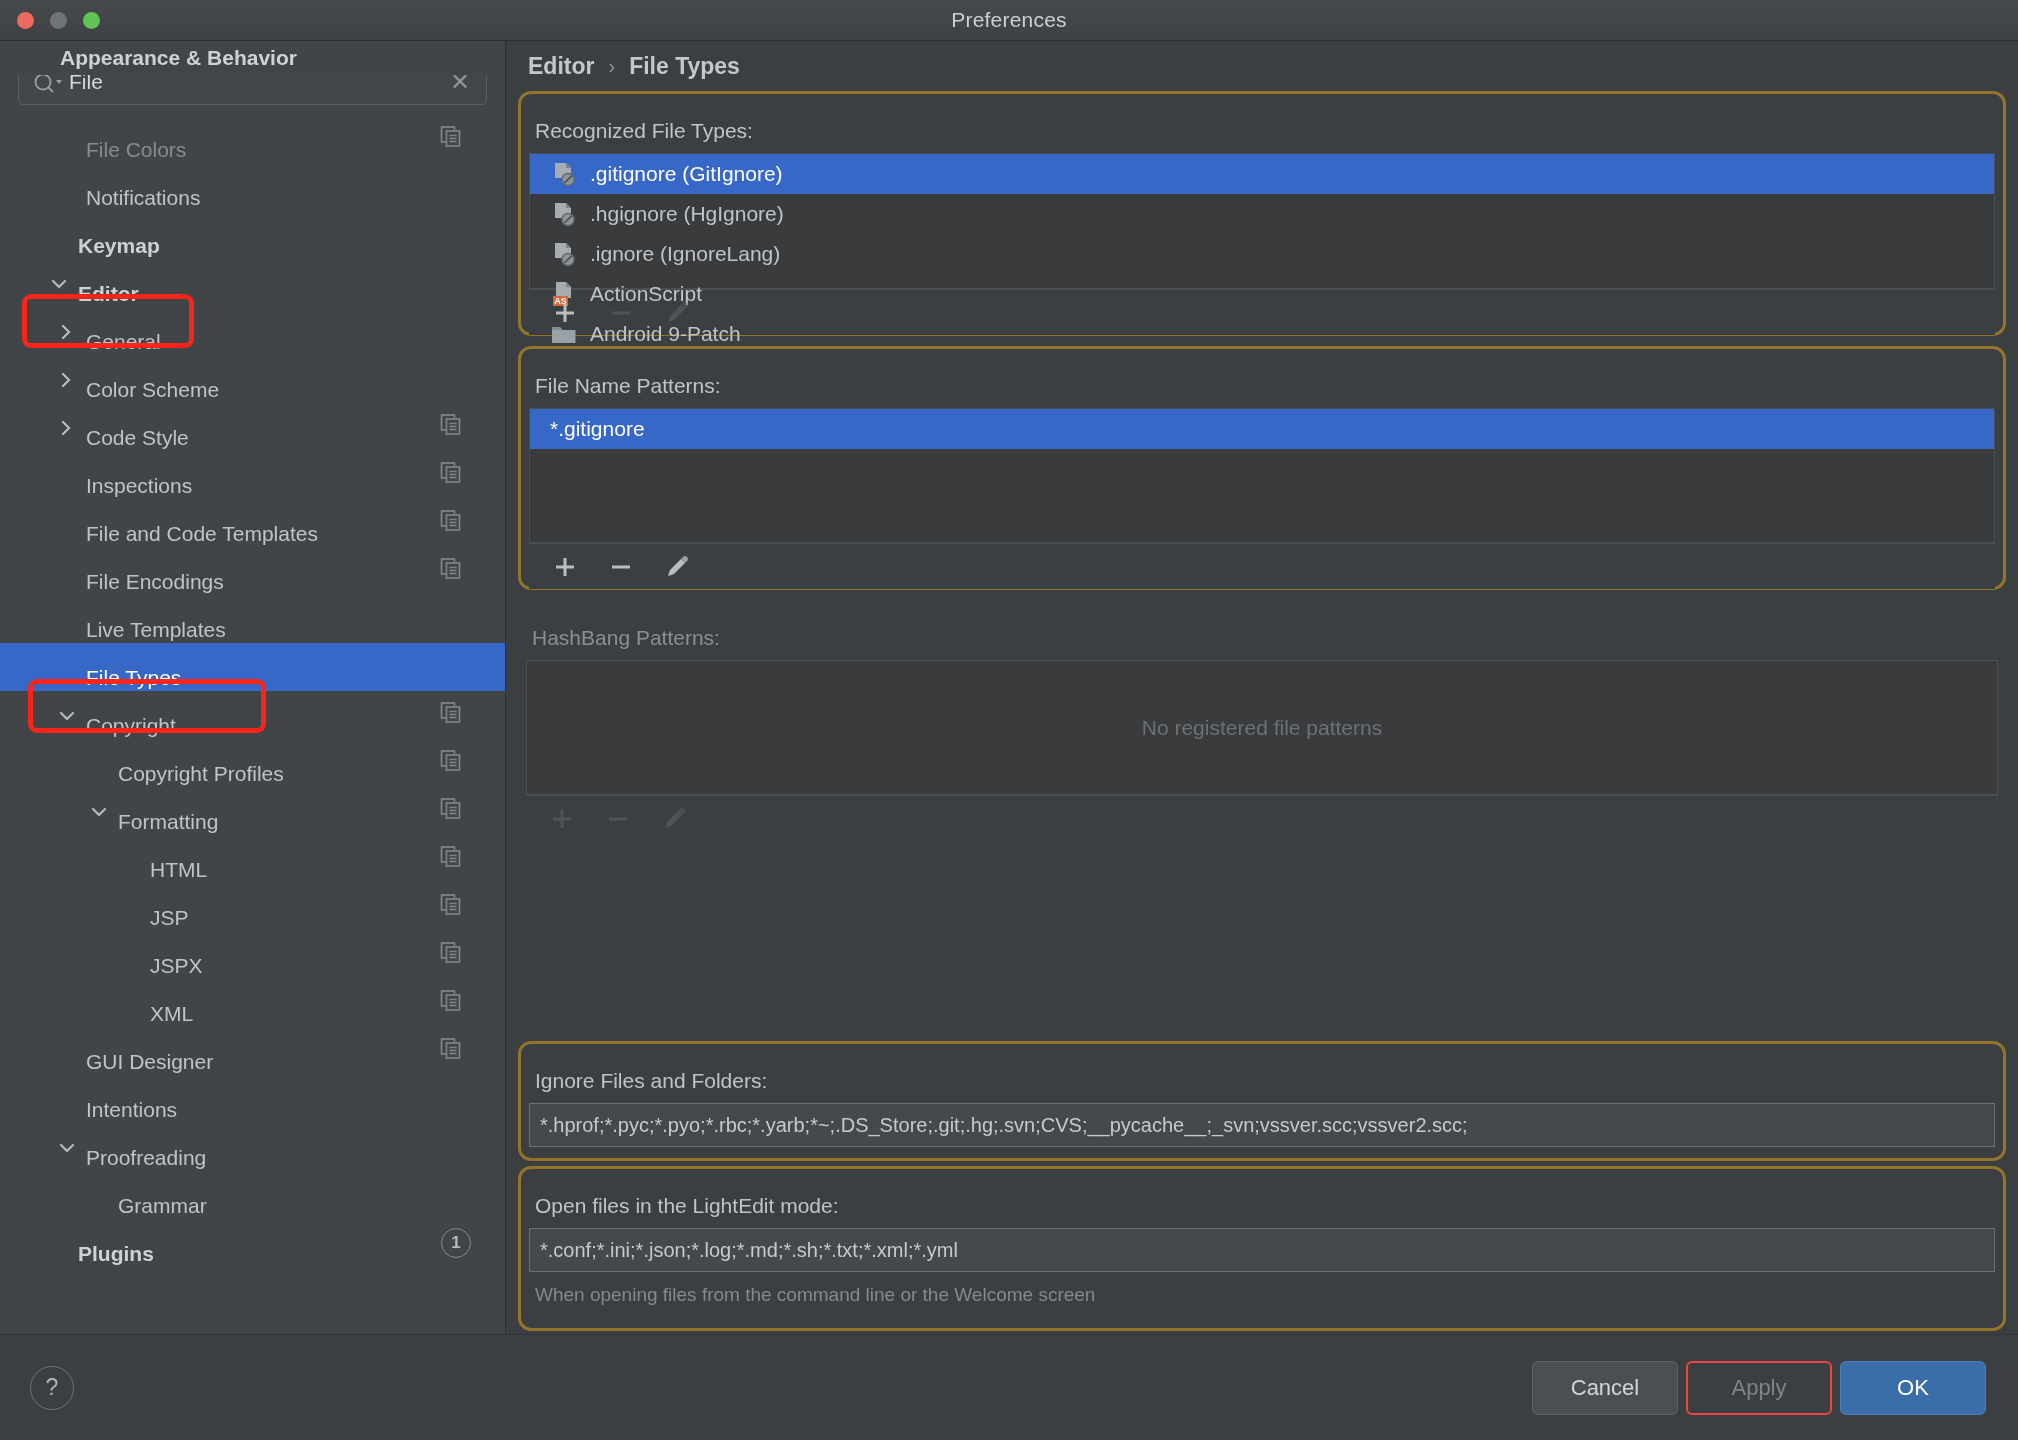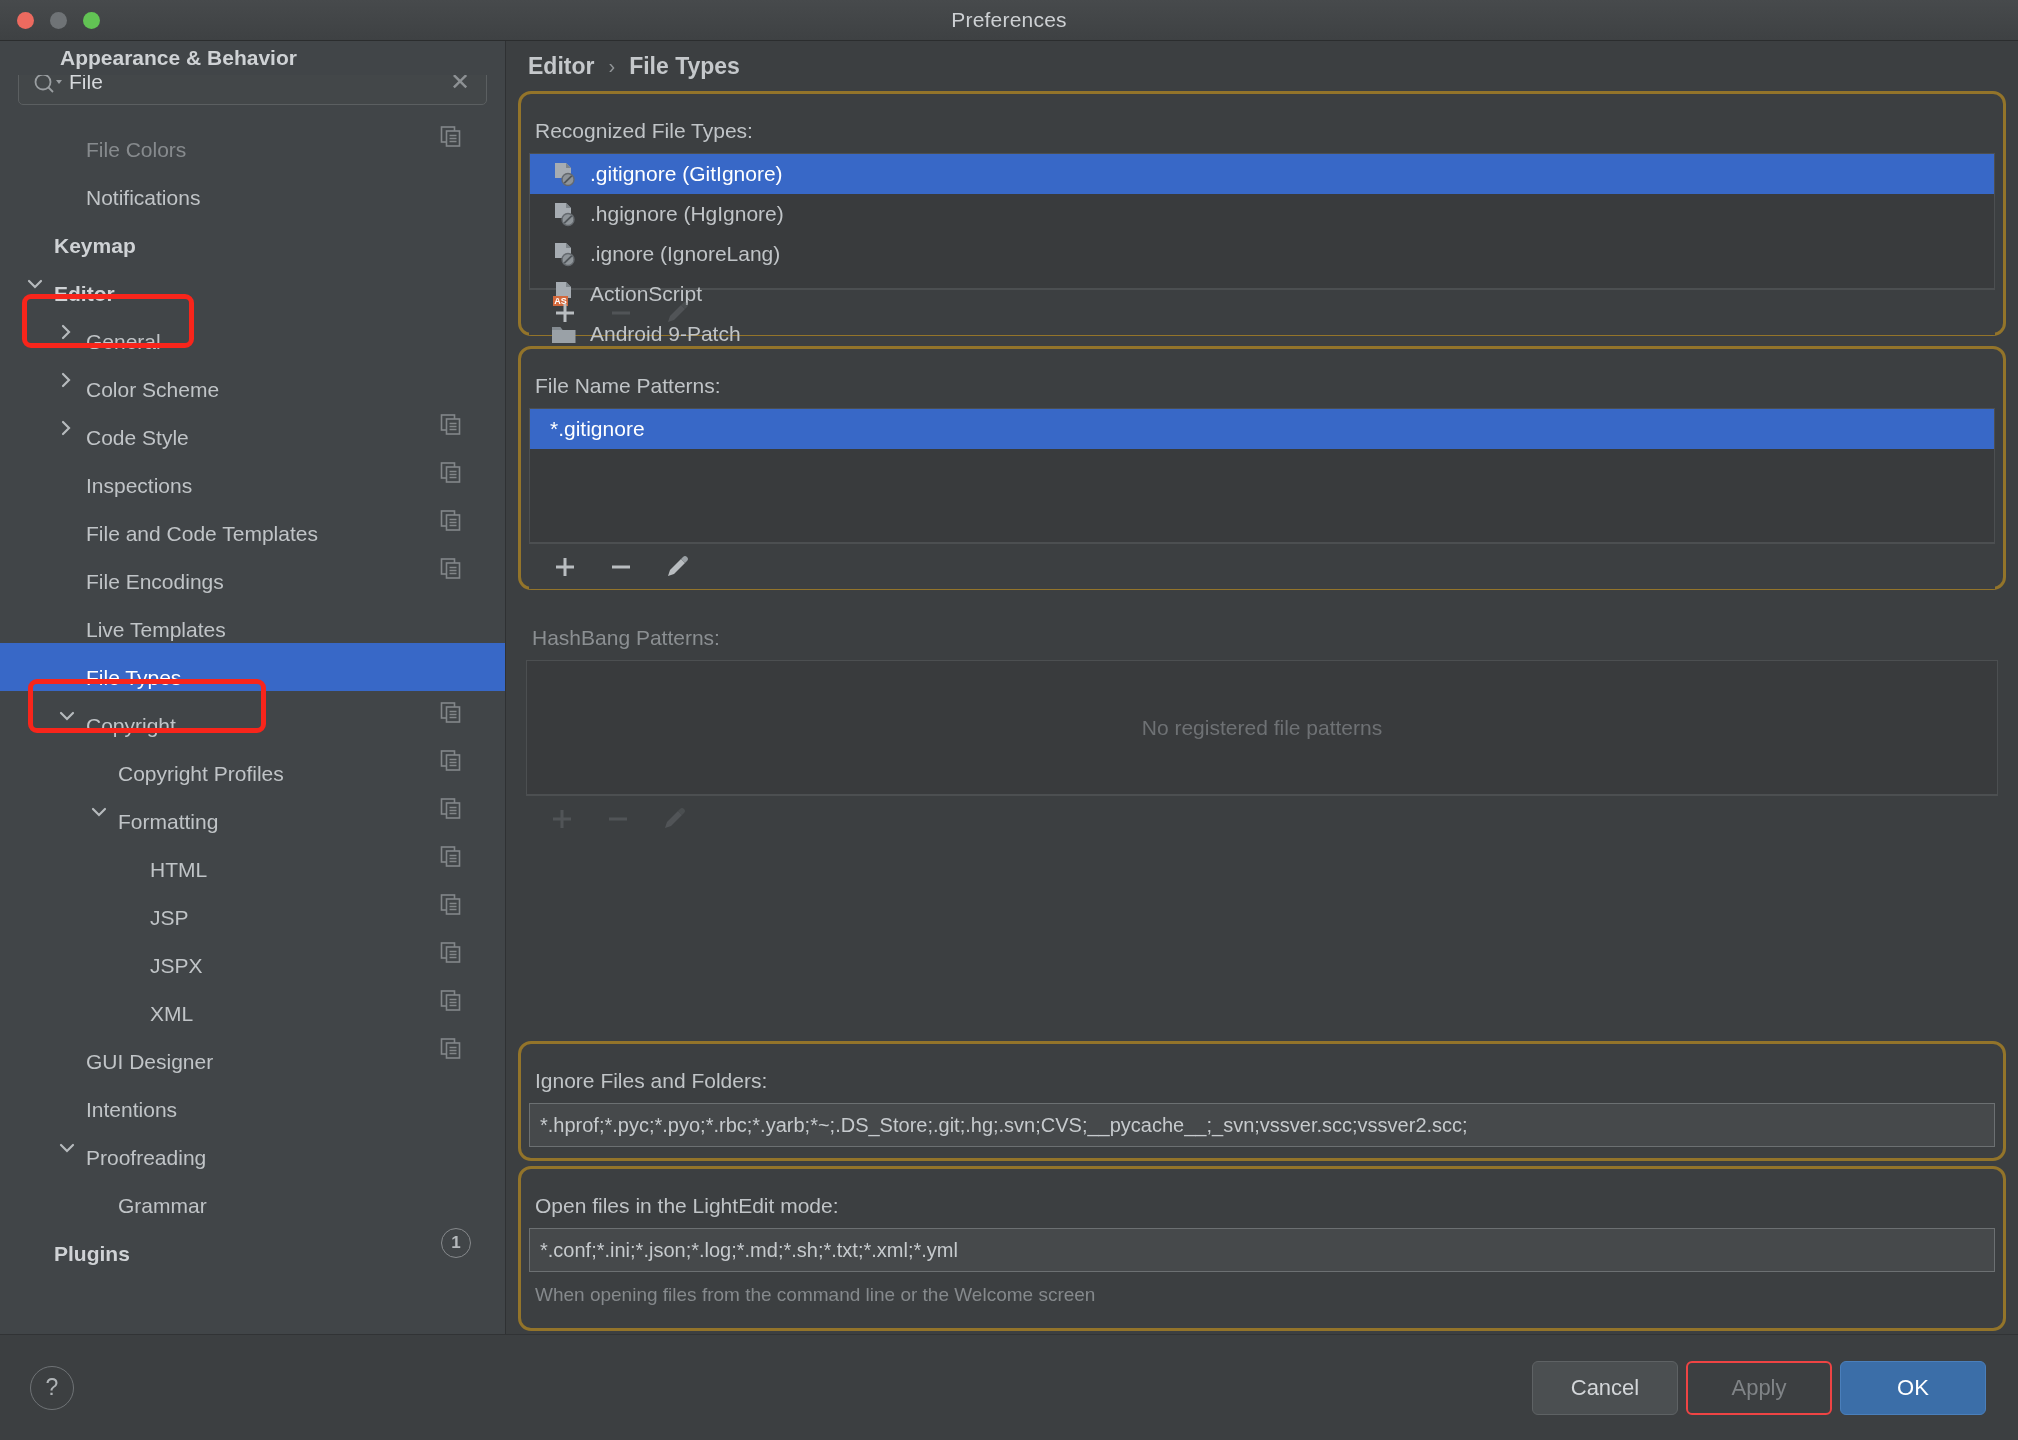--- a/index.html
+++ b/index.html
@@ -46,21 +46,21 @@
   .search-value {
     font-size: 21px; color: #d6d9dc; margin-left: 8px; flex: 1;
   }
   .search-clear { font-size: 24px; color: #8d9194; line-height: 1; padding-right: 4px; cursor: pointer; }
 
   .tree { position: relative; margin-top: 10px; }
   .tree-row {
     height: 48px; display: flex; align-items: center; position: relative;
     font-size: 21px; color: #c0c4c7; white-space: nowrap;
   }
-  .tree-row.group { font-weight: bold; color: #cfd2d5; }
+  .tree-row.group { font-weight: bold; color: #cfd2d5; padding-left: 24px; }
   .tree-row.selected { background: #3868c7; color: #ffffff; }
   .tree-row .twisty {
     width: 22px; height: 22px; flex: 0 0 22px; margin-right: 8px; position: relative;
   }
   .tree-row .twisty svg { position: absolute; left: 0; top: 3px; }
   .tree-row .lbl { flex: 1; margin-top: 21px; }
   .copy-ic { position: absolute; right: 42px; top: 50%; transform: translateY(-50%); opacity: .72; }
   .badge-count {
     position: absolute; right: 34px; top: 50%; transform: translateY(-50%);
     width: 30px; height: 30px; border-radius: 50%; border: 1px solid #86898c;

